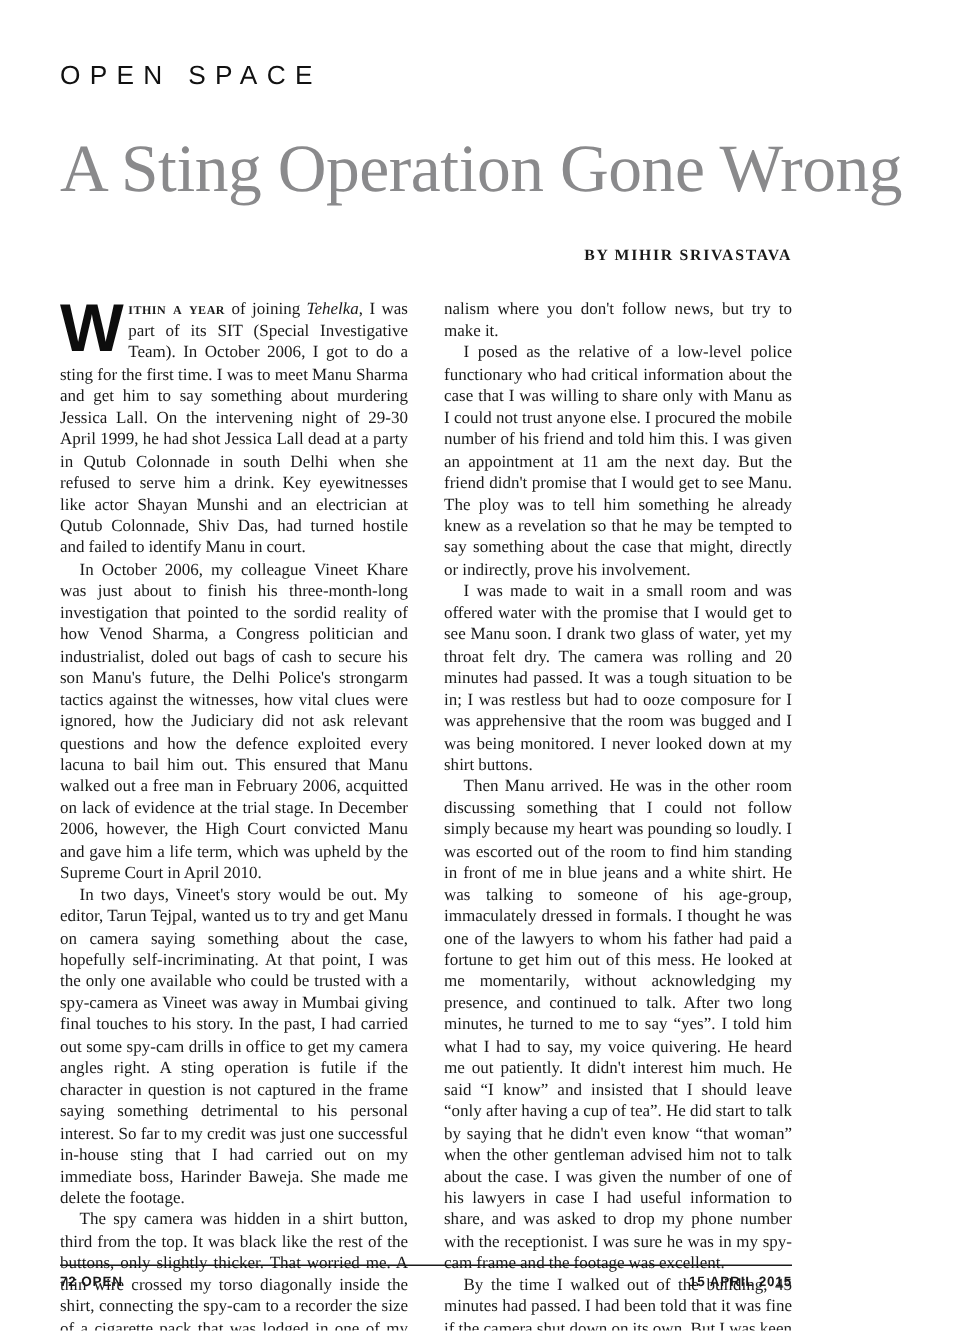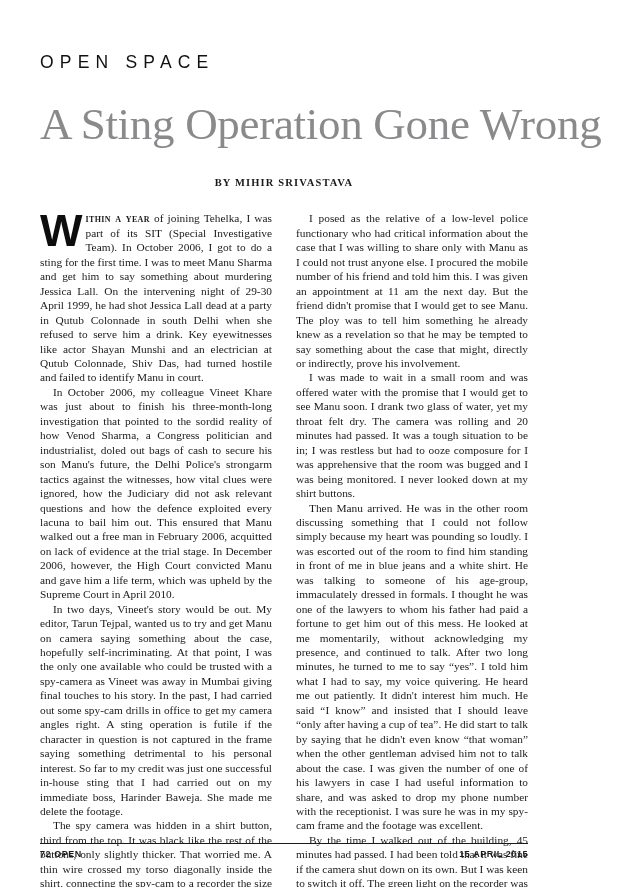--- a/index.html
+++ b/index.html
@@ -12,21 +12,21 @@
     height: 887px;
     font-family: "Liberation Serif", serif;
     color: #1a1a1a;
     overflow: hidden;
   }
   .page {
     position: relative;
     width: 568px;
     height: 887px;
     box-sizing: border-box;
-    padding: 12px 40px;
+    padding: 0 40px;
   }
 
   
   .kicker {
     font-family: "Liberation Sans", sans-serif;
     font-size: 17.5px;
     font-weight: 400;
     letter-spacing: 6.2px;
     color: #111111;
     padding-top: 42px;
@@ -42,21 +42,21 @@
     margin-top: 29px;
     letter-spacing: -0.3px;
     white-space: nowrap;
   }
   .byline {
     font-family: "Liberation Serif", serif;
     font-weight: 700;
     font-size: 10.5px;
     letter-spacing: 1.15px;
     color: #1a1a1a;
-    text-align: center;
+    text-align: right;
     margin-top: 4px;
   }
 
   
   .columns {
     margin-top: 23px;
     display: flex;
     gap: 24px;
     height: 650px;
   }
@@ -86,21 +86,21 @@
     line-height: 36px;
     margin: 2px 3px 0 0;
     color: #0d0d0d;
   }
   .smallcaps {
     font-variant: small-caps;
     font-weight: 700;
     letter-spacing: 0.35px;
     font-size: 11px;
   }
-  .it { }
+  .it { font-style: italic; }
 
   
   .footer {
     position: absolute;
     left: 40px;
     right: 40px;
     bottom: 28px;
   }
   .footer-rule {
     border-top: 1.3px solid #1a1a1a;
@@ -133,20 +133,21 @@
 
     <div class="col">
       <p class="first"><span class="dropcap">W</span><span class="smallcaps">ithin a year</span><span> of joining </span><span class="it">Tehelka</span><span>, I was part of its SIT (Special Investigative Team). In October 2006, I got to do a sting for the first time. I was to meet Manu Sharma and get him to say something about murdering Jessica Lall. On the intervening night of 29-30 April 1999, he had shot Jessica Lall dead at a party in Qutub Colonnade in south Delhi when she refused to serve him a drink. Key eyewitnesses like actor Shayan Munshi and an electrician at Qutub Colonnade, Shiv Das, had turned hostile and failed to identify Manu in court.</span></p>
       <p>In October 2006, my colleague Vineet Khare was just about to finish his three-month-long investigation that pointed to the sordid reality of how Venod Sharma, a Congress politician and industrialist, doled out bags of cash to secure his son Manu's future, the Delhi Police's strongarm tactics against the witnesses, how vital clues were ignored, how the Judiciary did not ask relevant questions and how the defence exploited every lacuna to bail him out. This ensured that Manu walked out a free man in February 2006, acquitted on lack of evidence at the trial stage. In December 2006, however, the High Court convicted Manu and gave him a life term, which was upheld by the Supreme Court in April 2010.</p>
       <p>In two days, Vineet's story would be out. My editor, Tarun Tejpal, wanted us to try and get Manu on camera saying something about the case, hopefully self-incriminating. At that point, I was the only one available who could be trusted with a spy-camera as Vineet was away in Mumbai giving final touches to his story. In the past, I had carried out some spy-cam drills in office to get my camera angles right. A sting operation is futile if the character in question is not captured in the frame saying something detrimental to his personal interest. So far to my credit was just one successful in-house sting that I had carried out on my immediate boss, Harinder Baweja. She made me delete the footage.</p>
       <p>The spy camera was hidden in a shirt button, third from the top. It was black like the rest of the buttons, only slightly thicker. That worried me. A thin wire crossed my torso diagonally inside the shirt, connecting the spy-cam to a recorder the size of a cigarette pack that was lodged in one of my trouser pockets. The recorder could store footage for an hour. So I couldn't switch on the spy-cam too early. I decided to do it just before I entered Manu's office, a tall solitary building next to Okhla Mandi in South Delhi. I was acutely aware that if I got caught in the act, my life could be at risk.</p>
       <p>Sting journalism involves playing a character. A character that would induce or make the culprit comfortable enough to say things he is not supposed to say. He would never say such things if I revealed my true intention, or the fact that I was a journalist. A sting operation for me is not an end in itself, but a means to achieve a larger goal. It is proactive jour-</p>
     </div>
 
     <div class="col">
+      <p class="first">nalism where you don't follow news, but try to make it.</p>
       <p>I posed as the relative of a low-level police functionary who had critical information about the case that I was willing to share only with Manu as I could not trust anyone else. I procured the mobile number of his friend and told him this. I was given an appointment at 11 am the next day. But the friend didn't promise that I would get to see Manu. The ploy was to tell him something he already knew as a revelation so that he may be tempted to say something about the case that might, directly or indirectly, prove his involvement.</p>
       <p>I was made to wait in a small room and was offered water with the promise that I would get to see Manu soon. I drank two glass of water, yet my throat felt dry. The camera was rolling and 20 minutes had passed. It was a tough situation to be in; I was restless but had to ooze composure for I was apprehensive that the room was bugged and I was being monitored. I never looked down at my shirt buttons.</p>
       <p>Then Manu arrived.  He was in the other room discussing something that I could not follow simply because my heart was pounding so loudly. I was escorted out of the room to find him standing in front of me in blue jeans and a white shirt. He was talking to someone of his age-group, immaculately dressed in formals. I thought he was one of the lawyers to whom his father had paid a fortune to get him out of this mess. He looked at me momentarily, without acknowledging my presence, and continued to talk. After two long minutes, he turned to me to say “yes”. I told him what I had to say, my voice quivering. He heard me out patiently. It didn't interest him much. He said “I know” and insisted that I should leave “only after having a cup of tea”. He did start to talk by saying that he didn't even know “that woman” when the other gentleman advised him not to talk about the case. I was given the number of one of his lawyers in case I had useful information to share, and was asked to drop my phone number with the receptionist. I was sure he was in my spy-cam frame and the footage was excellent.</p>
       <p><span>By the time I walked out of the building, 45 minutes had passed. I had been told that it was fine if the camera shut down on its own. But I was keen to switch it off. The green light on the recorder was supposed to turn red and then blink a few times before it switched off. It did turn red but didn't blink, and so I pressed the 'off' button harder. I was getting jittery. The light turned green and started recording again. I was not very far from the building, facing a boundary wall at a secluded stretch, posing as if I was urinating while trying to switch off the device. Nervous as I was, I pressed the button far too hard till all lights were off. Later, I realised the video had been erased. Tejpal was disappointed, yet excited enough to tell a colleague, “He just met Manu Sharma.”</span></p>
     </div>
 
   </div>
 
   <div class="footer">
     <div class="footer-rule"></div>

